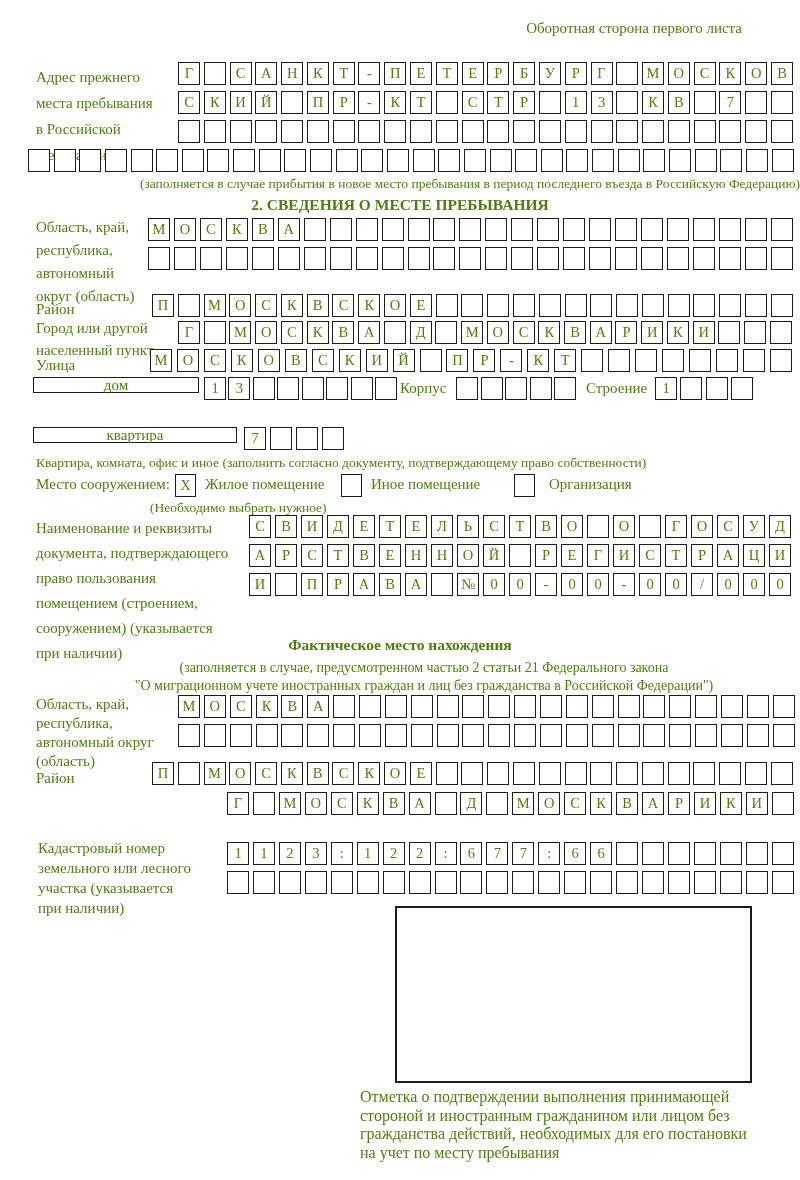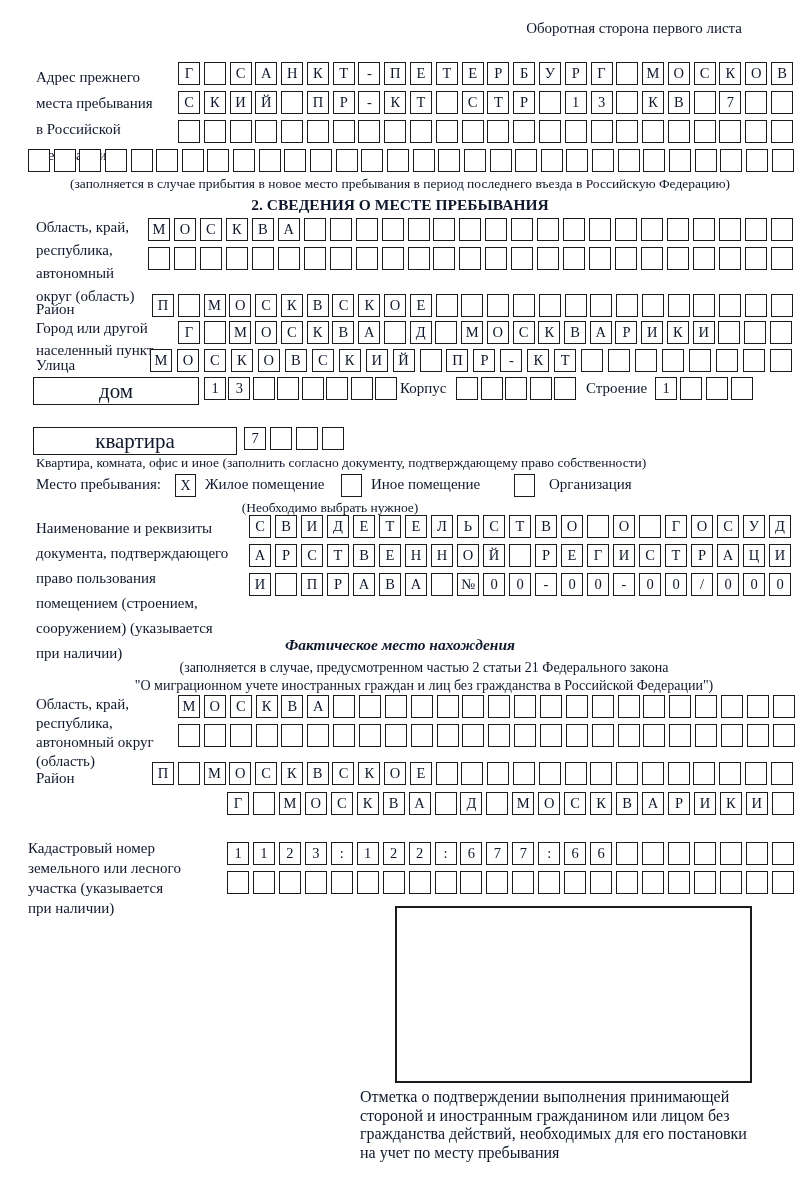--- a/index.html
+++ b/index.html
@@ -1,24 +1,24 @@
 <!DOCTYPE html>
 <html><head>
 <meta charset="utf-8">
 <style>
   html,body{margin:0;padding:0;background:#fff;}
-  .page{position:relative;width:800px;height:1180px;background:#ffffff;color:#0f172a;
+  .page{position:relative;width:800px;height:1180px;background:#ffffff;color:#4d7c0f;
         font-family:"Liberation Serif","DejaVu Serif",serif;overflow:hidden;}
   .corner{position:absolute;top:20px;right:58px;font-size:15px;}
   .lbl{position:absolute;white-space:pre-line;font-size:15px;line-height:26px;}
   .boxrow{position:absolute;display:flex;justify-content:space-between;}
   .cell{flex:0 0 22px;width:22px;height:23px;border:1.6px solid #1b1b1b;box-sizing:border-box;
         display:flex;align-items:center;justify-content:center;font-size:14.5px;background:#fff;}
-  .typebox{position:absolute;border:1.6px solid #1b1b1b;box-sizing:border-box;height:28px;
-        display:flex;align-items:center;justify-content:center;font-size:21px;}
+  .typebox{position:absolute;border:1.6px solid #1b1b1b;box-sizing:border-box;height:16px;
+        display:flex;align-items:center;justify-content:center;font-size:15px;}
   .inline-lbl{position:absolute;font-size:15px;}
   .cap{position:absolute;font-size:13.5px;}
   .cap-c{position:absolute;left:0;width:800px;text-align:center;font-size:13.5px;white-space:pre-line;}
   .title{position:absolute;left:0;width:800px;text-align:center;font-weight:bold;font-size:15.5px;}
   .checkbox{position:absolute;width:21px;height:23px;border:1.6px solid #1b1b1b;box-sizing:border-box;
         display:flex;align-items:center;justify-content:center;font-size:14px;}
   .stamp-box{position:absolute;border:2px solid #1b1b1b;box-sizing:border-box;background:#fff;}
   .stamp-cap{position:absolute;left:360px;width:430px;text-align:left;font-size:16px;
         line-height:18.5px;white-space:pre-line;}
 </style>
@@ -136,21 +136,21 @@
       <span class="cell"></span>
       <span class="cell"></span>
       <span class="cell"></span>
       <span class="cell"></span>
       <span class="cell"></span>
       <span class="cell"></span>
       <span class="cell"></span>
       <span class="cell"></span>
       <span class="cell"></span>
     </div>
-  <div class="cap-c" style="top:176px;">(заполняется в случае прибытия в новое место пребывания в период последнего въезда в Российскую Федерацию)</div>
+  <div class="cap-c" style="top:176px;text-align:right;">(заполняется в случае прибытия в новое место пребывания в период последнего въезда в Российскую Федерацию)</div>
 
   <div class="title" style="top:196px;">2. СВЕДЕНИЯ О МЕСТЕ ПРЕБЫВАНИЯ</div>
 
   <div class="lbl" style="left:36px;top:216px;line-height:23px;">Область, край,
 республика,
 автономный
 округ (область)</div>
   <div class="boxrow" style="left:148px;top:218px;width:645px;">
       <span class="cell">М</span>
       <span class="cell">О</span>
@@ -321,28 +321,28 @@
 
   <div class="typebox" style="left:33px;top:427px;width:204px;">квартира</div>
   <div class="boxrow" style="left:244px;top:427px;width:100px;">
       <span class="cell">7</span>
       <span class="cell"></span>
       <span class="cell"></span>
       <span class="cell"></span>
     </div>
   <div class="cap" style="left:36px;top:455px;">Квартира, комната, офис и иное (заполнить согласно документу, подтверждающему право собственности)</div>
 
-  <div class="inline-lbl" style="left:36px;top:476px;">Место пребывания:</div>
+  <div class="inline-lbl" style="left:36px;top:476px;">Место сооружением:</div>
   <div class="checkbox" style="left:175px;top:474px;">X</div>
   <div class="inline-lbl" style="left:205px;top:476px;">Жилое помещение</div>
   <div class="checkbox" style="left:341px;top:474px;"></div>
   <div class="inline-lbl" style="left:371px;top:476px;">Иное помещение</div>
   <div class="checkbox" style="left:514px;top:474px;"></div>
   <div class="inline-lbl" style="left:549px;top:476px;">Организация</div>
-  <div class="cap" style="left:150px;top:500px;width:360px;text-align:center;">(Необходимо выбрать нужное)</div>
+  <div class="cap" style="left:150px;top:500px;width:360px;">(Необходимо выбрать нужное)</div>
 
   <div class="lbl" style="left:36px;top:516px;line-height:25px;">Наименование и реквизиты
 документа, подтверждающего
 право пользования
 помещением (строением,
 сооружением) (указывается
 при наличии)</div>
   <div class="boxrow" style="left:249px;top:515px;width:542px;">
       <span class="cell">С</span>
       <span class="cell">В</span>
@@ -406,21 +406,21 @@
       <span class="cell">0</span>
       <span class="cell">-</span>
       <span class="cell">0</span>
       <span class="cell">0</span>
       <span class="cell">/</span>
       <span class="cell">0</span>
       <span class="cell">0</span>
       <span class="cell">0</span>
     </div>
 
-  <div class="title" style="top:636px;font-style:italic;">Фактическое место нахождения</div>
+  <div class="title" style="top:636px;">Фактическое место нахождения</div>
   <div class="cap-c" style="top:659px;line-height:18px;font-size:14px;margin-left:24px;">(заполняется в случае, предусмотренном частью 2 статьи 21 Федерального закона
 "О миграционном учете иностранных граждан и лиц без гражданства в Российской Федерации")</div>
 
   <div class="lbl" style="left:36px;top:695px;line-height:19px;">Область, край,
 республика,
 автономный округ
 (область)</div>
   <div class="boxrow" style="left:178px;top:695px;width:617px;">
       <span class="cell">М</span>
       <span class="cell">О</span>
@@ -521,21 +521,21 @@
       <span class="cell">К</span>
       <span class="cell">В</span>
       <span class="cell">А</span>
       <span class="cell">Р</span>
       <span class="cell">И</span>
       <span class="cell">К</span>
       <span class="cell">И</span>
       <span class="cell"></span>
     </div>
 
-  <div class="lbl" style="left:28px;top:838px;line-height:20px;">Кадастровый номер
+  <div class="lbl" style="left:38px;top:838px;line-height:20px;">Кадастровый номер
 земельного или лесного
 участка (указывается
 при наличии)</div>
   <div class="boxrow" style="left:227px;top:842px;width:567px;">
       <span class="cell">1</span>
       <span class="cell">1</span>
       <span class="cell">2</span>
       <span class="cell">3</span>
       <span class="cell">:</span>
       <span class="cell">1</span>

